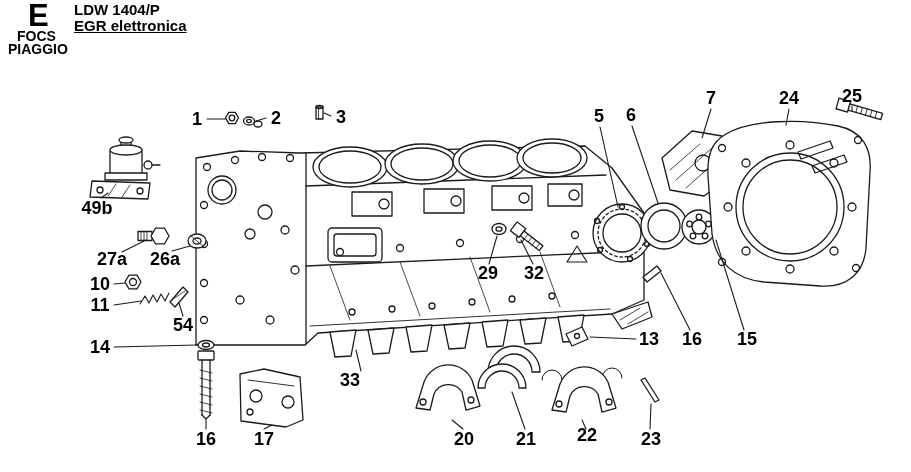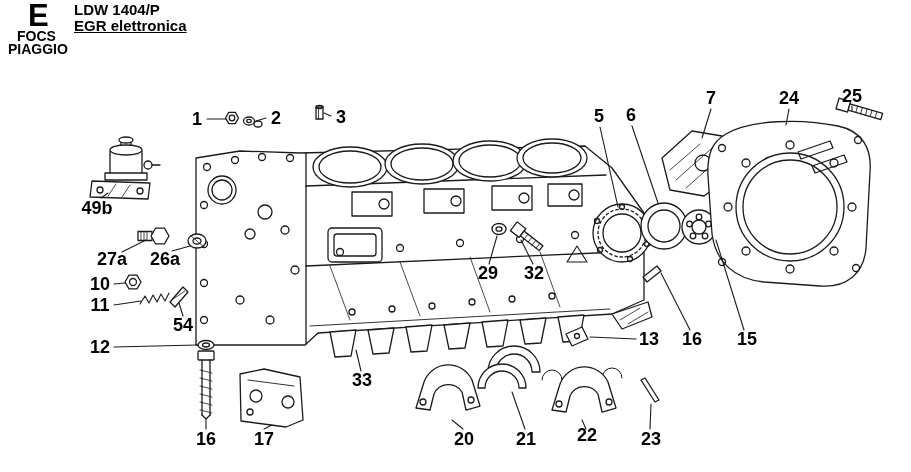--- a/index.html
+++ b/index.html
@@ -313,27 +313,27 @@
   <div class="callout" style="left:631px;top:115px">6</div>
   <div class="callout" style="left:711px;top:98px">7</div>
   <div class="callout" style="left:789px;top:98px">24</div>
   <div class="callout" style="left:852px;top:96px">25</div>
   <div class="callout" style="left:97px;top:208px">49b</div>
   <div class="callout" style="left:112px;top:259px">27a</div>
   <div class="callout" style="left:165px;top:259px">26a</div>
   <div class="callout" style="left:100px;top:284px">10</div>
   <div class="callout" style="left:100px;top:305px">11</div>
   <div class="callout" style="left:183px;top:325px">54</div>
-  <div class="callout" style="left:100px;top:347px">12</div>
+  <div class="callout" style="left:100px;top:347px">14</div>
   <div class="callout" style="left:488px;top:273px">29</div>
   <div class="callout" style="left:534px;top:273px">32</div>
   <div class="callout" style="left:649px;top:339px">13</div>
   <div class="callout" style="left:692px;top:339px">16</div>
   <div class="callout" style="left:747px;top:339px">15</div>
-  <div class="callout" style="left:362px;top:380px">33</div>
+  <div class="callout" style="left:350px;top:380px">33</div>
   <div class="callout" style="left:206px;top:439px">16</div>
   <div class="callout" style="left:264px;top:439px">17</div>
   <div class="callout" style="left:464px;top:439px">20</div>
   <div class="callout" style="left:526px;top:439px">21</div>
   <div class="callout" style="left:587px;top:435px">22</div>
   <div class="callout" style="left:651px;top:439px">23</div>
 
 </div>
 
 </body></html>

